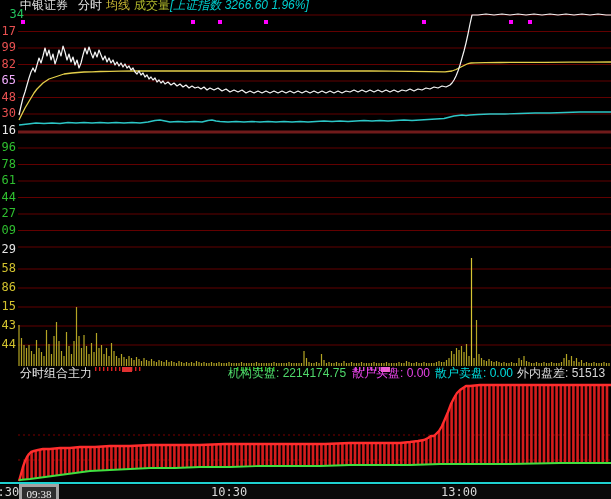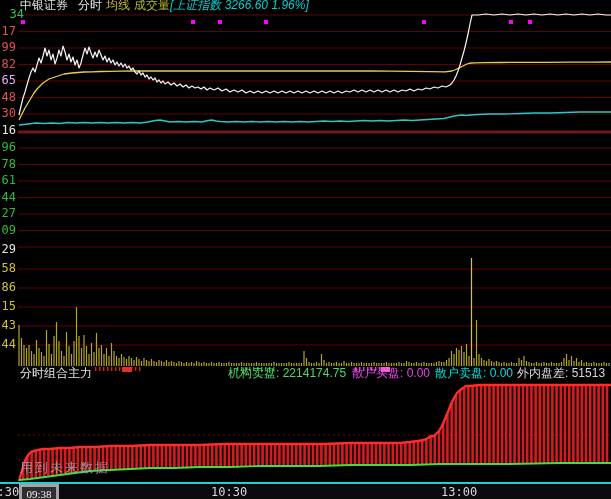--- a/index.html
+++ b/index.html
@@ -518,20 +518,19 @@
     </div>
 
   <div class="indrow">
     <span class="it i0" style="color: rgb(232, 232, 232);">分时组合主力</span>
     <span class="it i2" style="color: rgb(79, 217, 106);"><span>机构卖盘:</span> <span>2214174.75</span></span>
     <span class="it i3" style="color: rgb(233, 68, 233);"><span>散户买盘:</span> <span>0.00</span></span>
     <span class="it i4" style="color: rgb(0, 222, 222);"><span>散户卖盘:</span> <span>0.00</span></span>
     <span class="it i5" style="color: rgb(216, 216, 216);"><span>外内盘差:</span> <span>51513</span></span>
   </div>
 
-  <div id="watermark">用到未来数据</div>
 
   <div class="timeaxis">
     <span id="time-labels-holder"><span class="tl" style="left: -17px;">09:30</span><span class="tl" style="left: 211px;">10:30</span><span class="tl" style="left: 441px;">13:00</span></span>
     <span id="cursorbox" style="left: 19px; width: 34px;">09:38</span>
   </div>
 
 </div>
 
 </body></html>

